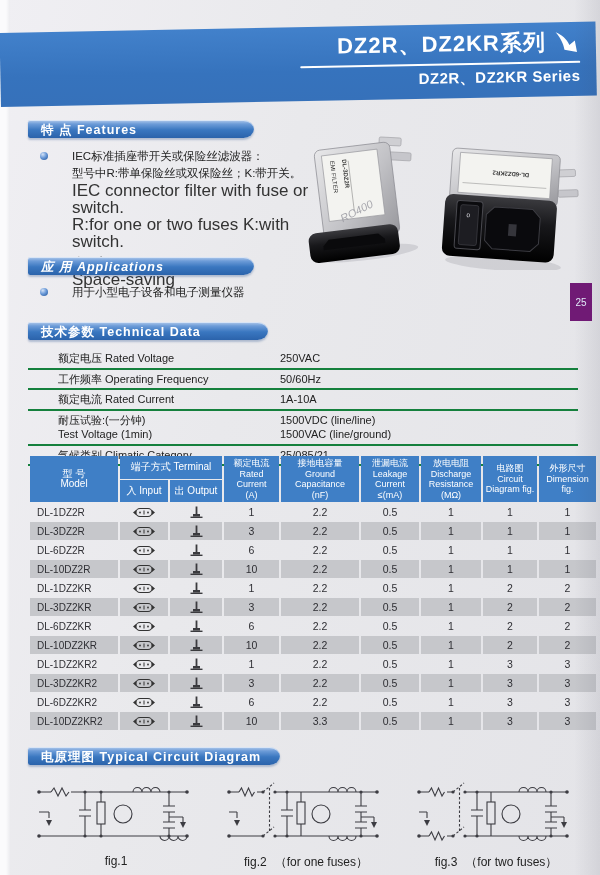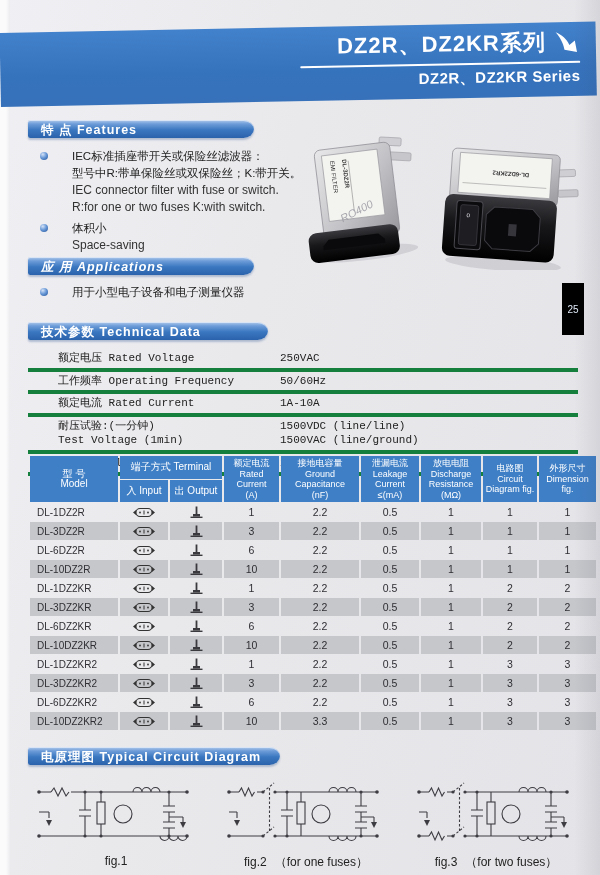--- a/index.html
+++ b/index.html
@@ -17,44 +17,44 @@
   
   .banner { position:absolute; top:22px; left:0; right:4px; height:74px;
     background: linear-gradient(180deg,#4281cb,#3673bd 60%,#3671ba);
     transform: rotate(-1.1deg); transform-origin: 96% 40%; z-index:2; }
   .banner-inner { position:absolute; right:16px; top:5px; text-align:right; color:#fff; }
   .banner-cn { font-size:22px; font-weight:bold; letter-spacing:1px; display:flex; align-items:center; gap:8px; justify-content:flex-end;}
   .banner-rule { height:2px; background:#fff; width:280px; margin:4px 0 4px auto; border-radius:1px;}
   .banner-en { font-size:15px; font-weight:bold; letter-spacing:0.5px; }
 
   
-  .page-tab { position:absolute; right:16px; top:283px; width:22px; height:52px;
-    background:#000000; color:#dfe9f7; font-size:10px; display:flex; align-items:center;
+  .page-tab { position:absolute; right:8px; top:283px; width:22px; height:38px;
+    background:#701a75; color:#dfe9f7; font-size:10px; display:flex; align-items:center;
     justify-content:center; z-index:6; }
 
   
   .bar { position:absolute; height:18px; color:#fff; font-size:12.5px; font-weight:bold;
     line-height:21px; padding-left:13px; letter-spacing:1px;
     background: linear-gradient(180deg,#b3cbec 0%, #6d9cd8 22%, #3a77c0 55%, #2b63ab 100%);
     border-radius: 3px 14px 14px 3px / 3px 12px 12px 3px;
     box-shadow: 0 2px 2px rgba(40,80,140,0.30), inset 0 1px 0 rgba(255,255,255,0.55);
     z-index:3; white-space:nowrap; }
 
   
   .list { position:absolute; z-index:2; }
   .item { display:flex; gap:24px; margin-bottom:4px; }
   .bullet { width:8px; height:8px; border-radius:50%; margin-top:4px; flex:none;
     background: radial-gradient(circle at 35% 30%, #d4e2f6, #6b9ad8 45%, #1d4f96); }
   .pre { white-space: pre-line; }
   .cn { font-size:11.5px; line-height:17px; color:#222; }
-  .en { font-size:12px; line-height:17px; color:#333; }
+  .en { font-size:17px; line-height:17px; color:#333; }
 
   
   .tech-table { position:absolute; left:28px; top:349px; width:550px; z-index:2; }
-  .tech-row { display:flex; border-bottom:4px solid #15803d; padding:2px 0; align-items:flex-start;font-family:Liberation Mono, monospace;}
+  .tech-row { display:flex; border-bottom:2px solid #15803d; padding:2px 0; align-items:flex-start;}
   .tech-label { width:222px; margin-left:30px; font-size:11px; line-height:14.5px; color:#222; }
   .tech-value { font-size:11px; line-height:14.5px; color:#222; }
 
   
   .models { position:absolute; left:28px; top:455px; width:550px; border-collapse:separate;
     border-spacing:2px 1px; z-index:2; table-layout:fixed; }
   .models th { background:#3f7fc6; color:#fff; font-weight:normal; font-size:9px;
     line-height:10.5px; text-align:center; vertical-align:middle; padding:2px 1px; }
   .models th.sub { font-size:10px; }
   .models td { font-size:10.5px; text-align:center; height:18px; color:#2e2e33; padding:0 2px;

